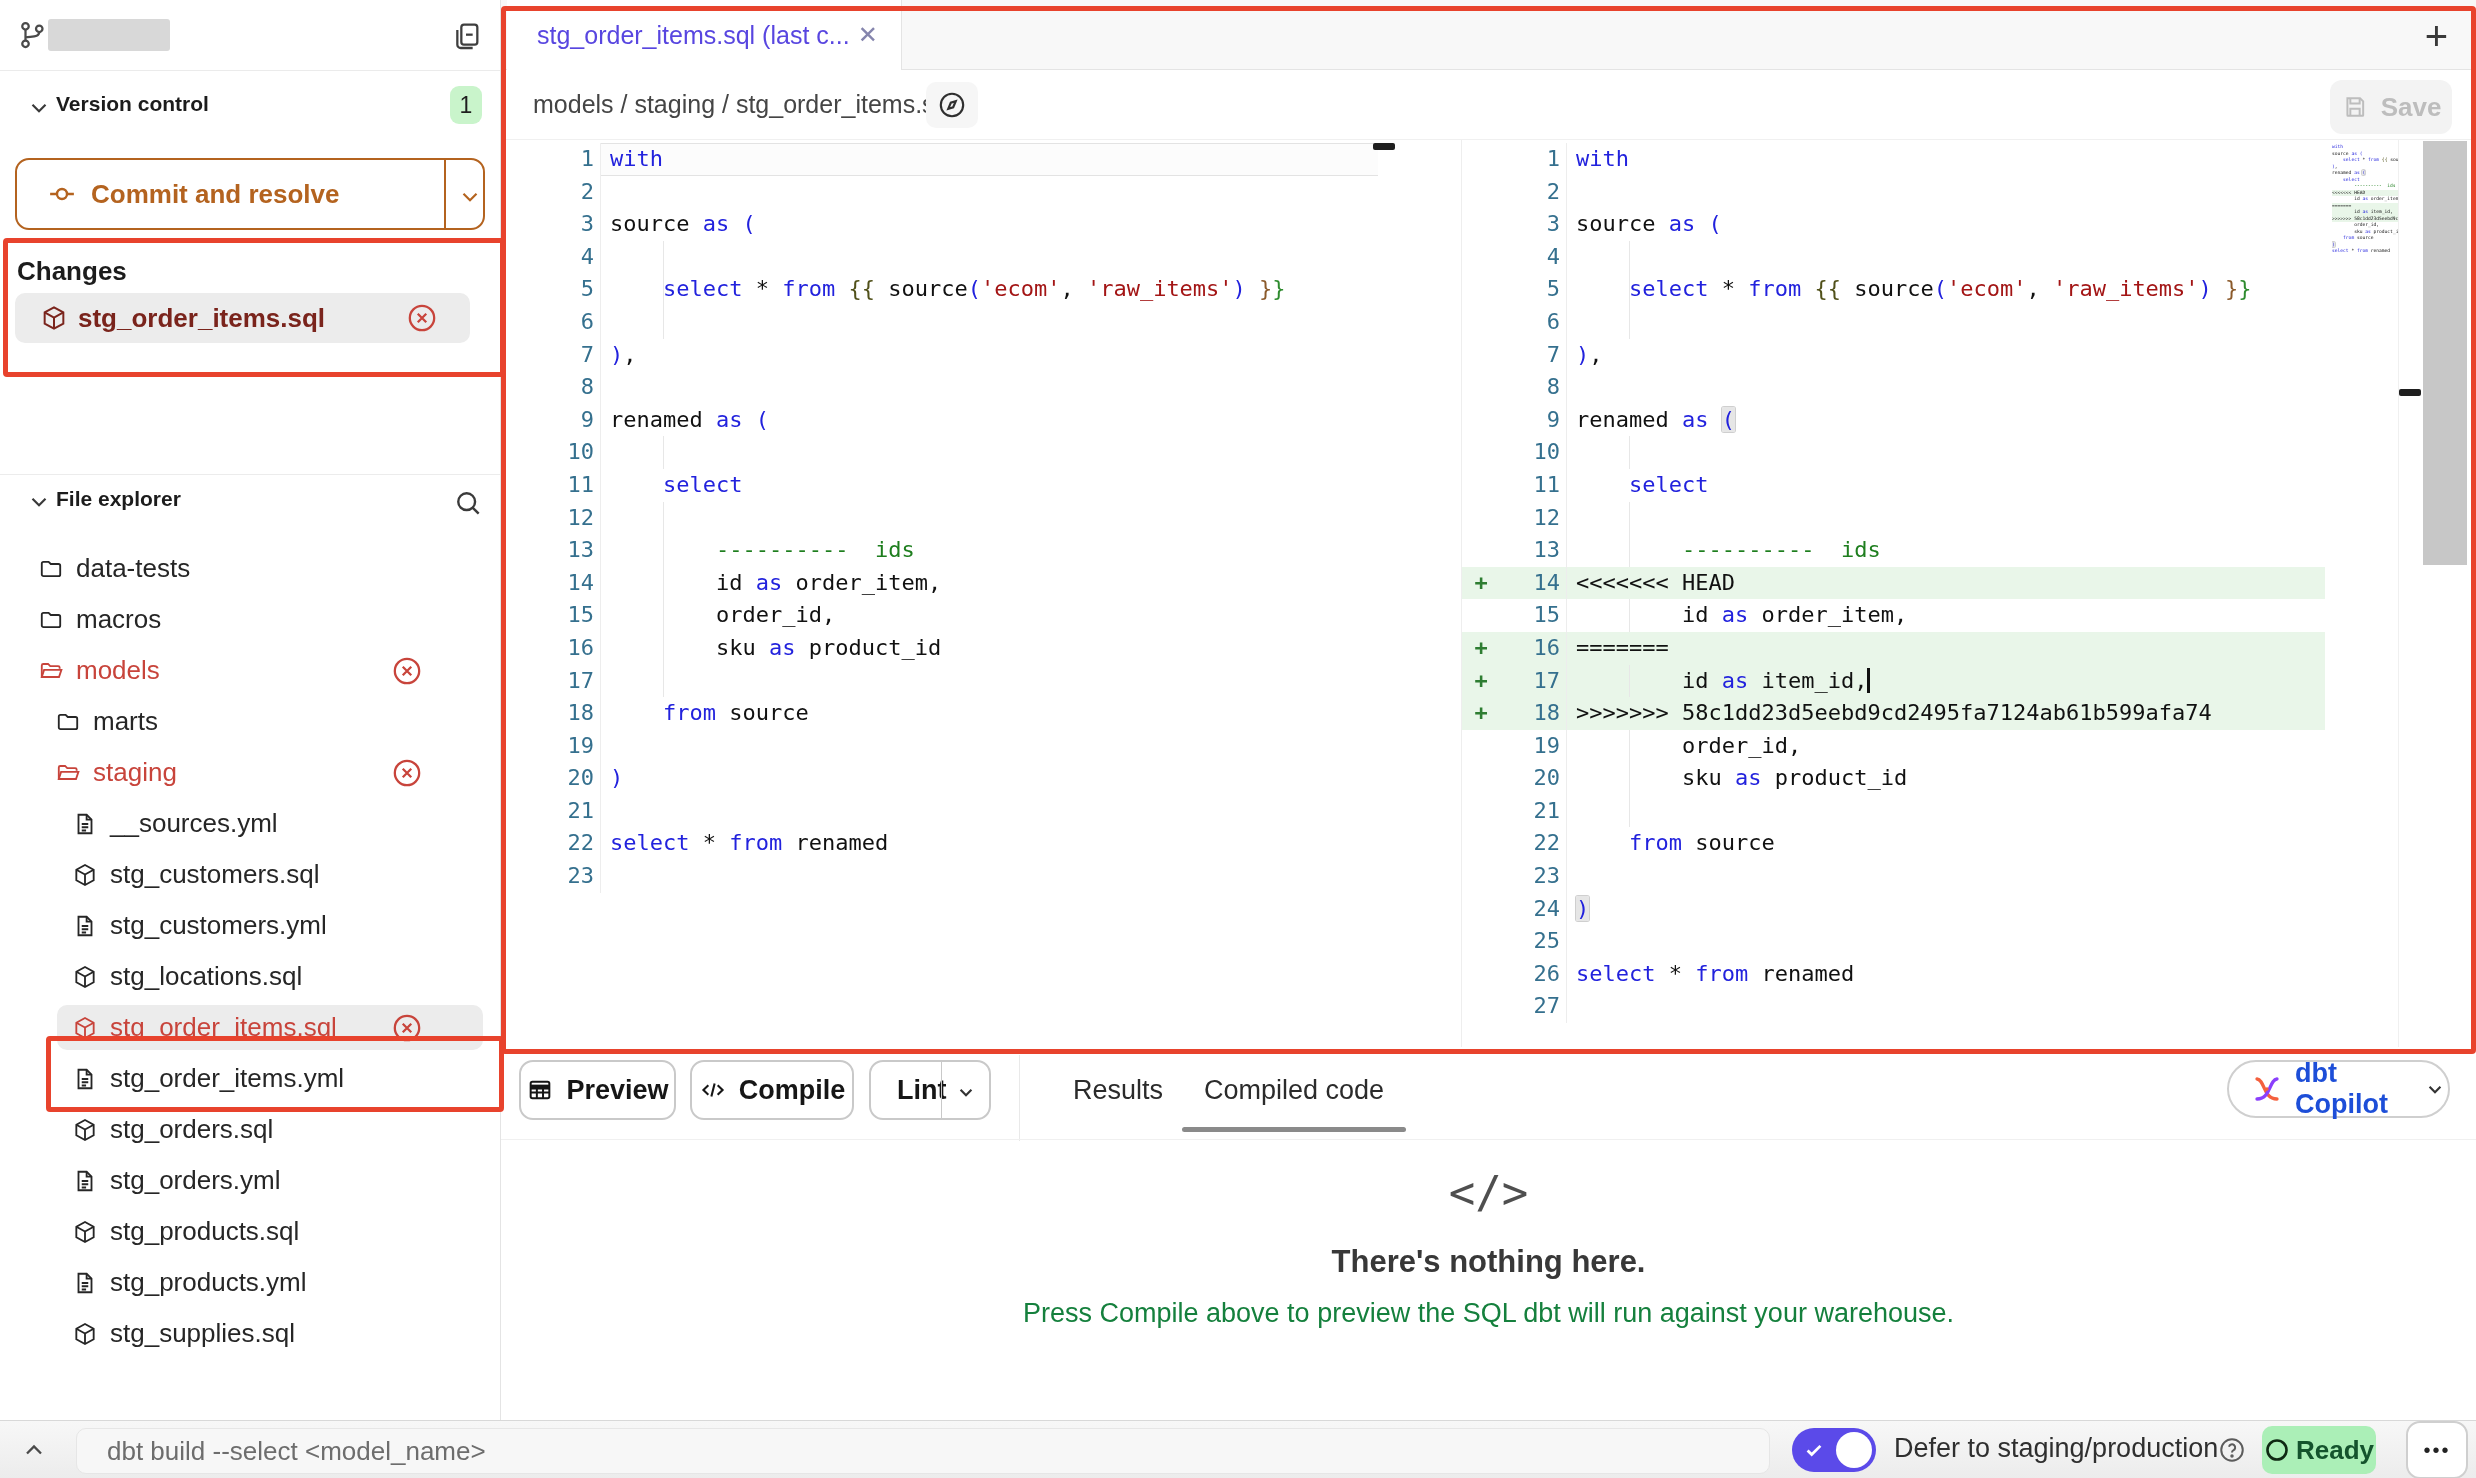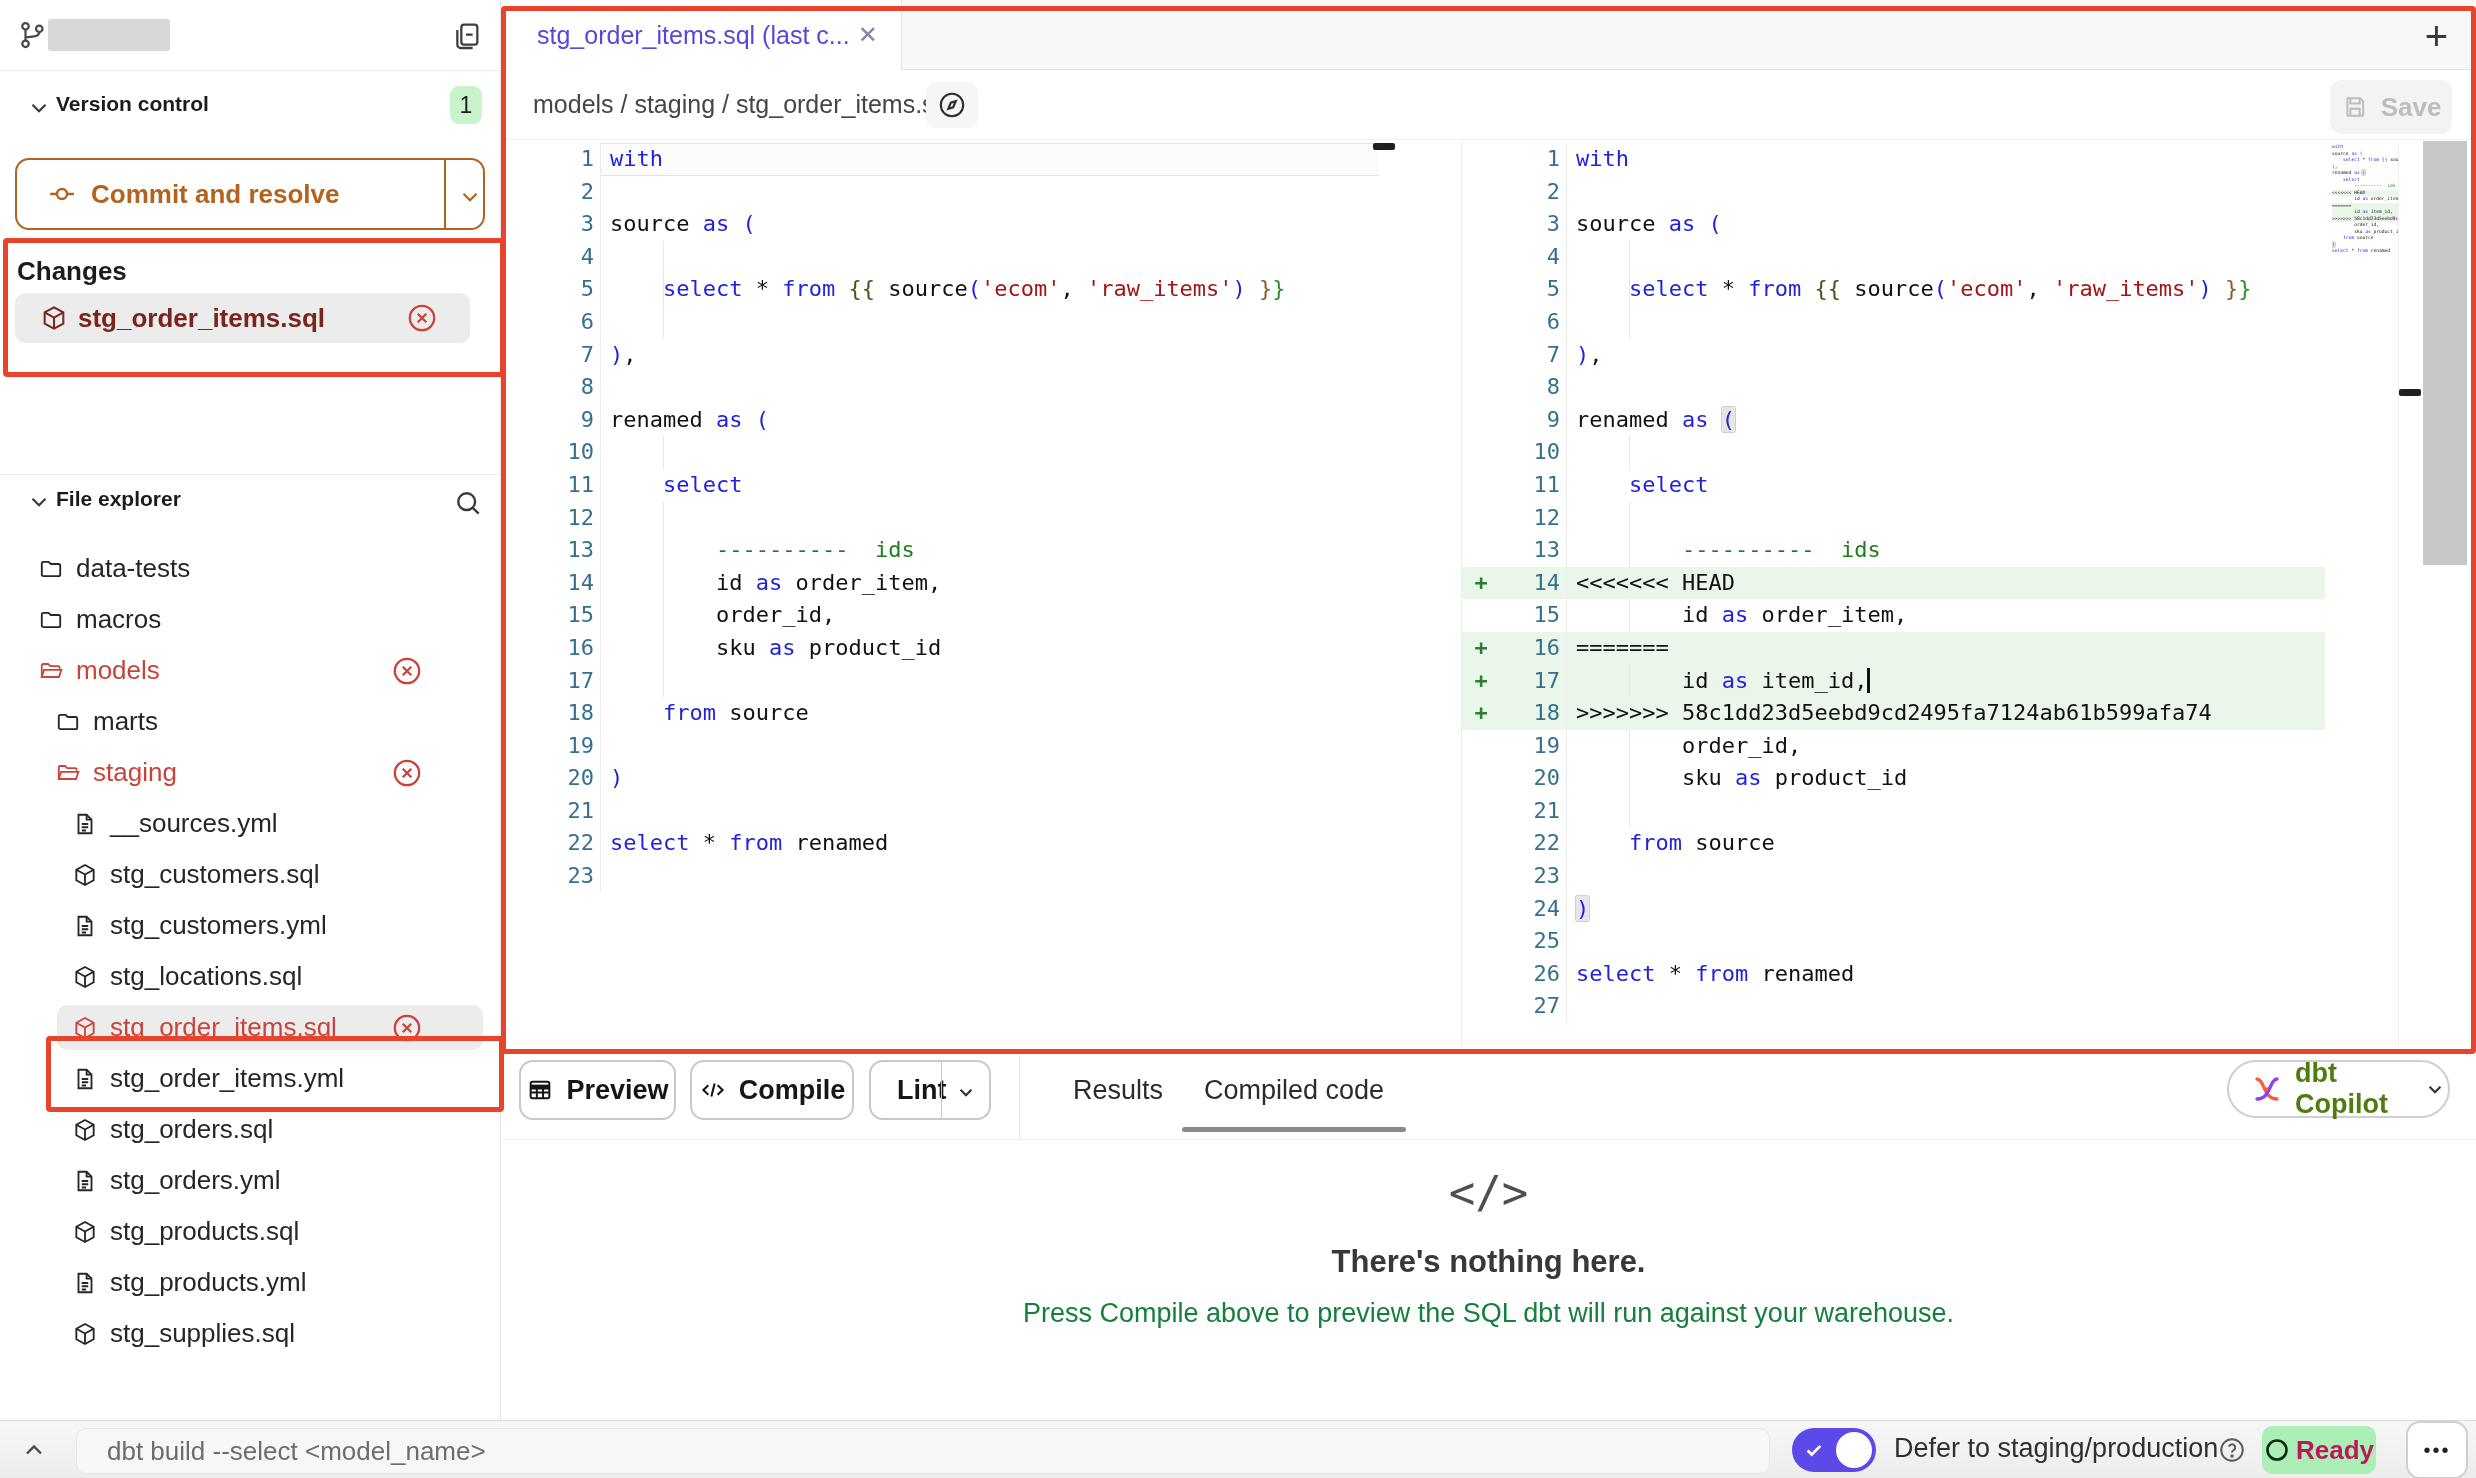--- a/index.html
+++ b/index.html
@@ -68,36 +68,36 @@
   .pane-split{position:absolute;left:960px;top:0;bottom:0;width:1px;background:#eeeeee;}
   
   .panel{position:absolute;left:501px;right:0;top:1047px;height:373px;background:#fff;}
   .btn{position:absolute;height:60px;border:2px solid #c9c9c9;border-radius:14px;background:#fff;box-sizing:border-box;
       display:flex;align-items:center;justify-content:center;gap:12px;font-size:27px;font-weight:600;color:#161616;cursor:pointer;}
   .panel-div{position:absolute;left:518px;top:8px;width:1px;height:86px;background:#e9e9e9;}
   .panel-border{position:absolute;left:0;right:0;top:92px;height:1px;background:#f0f0f0;}
   .rtab{position:absolute;top:28px;font-size:27px;color:#2b2b2b;cursor:pointer;}
   .rtab-underline{position:absolute;left:681px;top:80px;width:224px;height:5px;background:#8a8a8a;border-radius:3px;}
   .copilot{position:absolute;right:26px;top:13px;width:223px;height:58px;border:2px solid #cfcfcf;border-radius:29px;background:#fff;
-      box-sizing:border-box;display:flex;align-items:center;gap:12px;padding-left:22px;font-size:27px;font-weight:600;color:#4d7c0f;cursor:pointer;}
+      box-sizing:border-box;display:flex;align-items:center;gap:12px;padding-left:22px;font-size:27px;font-weight:600;color:#1d4ed8;cursor:pointer;}
   .empty{position:absolute;left:0;right:0;top:120px;text-align:center;}
   .empty .glyph{font-family:"DejaVu Sans Mono",monospace;font-size:44px;color:#4f4f4f;}
   .empty .title{margin-top:26px;font-size:31px;font-weight:700;color:#383838;}
   .empty .sub{margin-top:18px;font-size:27px;color:#15803d;}
   
   .statusbar{position:absolute;left:0;right:0;bottom:0;height:58px;background:linear-gradient(#f7f7f7,#ececec);
       border-top:1px solid #d8d8d8;box-sizing:border-box;}
   .cmd-input{position:absolute;left:76px;top:7px;width:1660px;height:42px;background:#f7f7f7;border:1px solid #e6e6e6;border-radius:10px;
       padding-left:30px;font-size:26px;color:#333;font-family:"Liberation Sans",sans-serif;outline:none;}
   .cmd-input::placeholder{color:#6d6d6d;}
   .toggle{position:absolute;left:1792px;top:7px;width:84px;height:44px;background:#5b4ae9;border-radius:22px;cursor:pointer;}
   .knob{position:absolute;right:4px;top:4px;width:36px;height:36px;border-radius:50%;background:#fff;}
   .defer-lbl{position:absolute;left:1894px;top:12px;font-size:27px;color:#2f2f2f;}
   .ready{position:absolute;left:2262px;top:5px;width:114px;height:48px;background:#abefb7;border-radius:10px;
-      display:flex;align-items:center;justify-content:center;gap:6px;font-size:26px;font-weight:600;color:#be185d;text-align:center;}
+      display:flex;align-items:center;justify-content:center;gap:6px;font-size:26px;font-weight:600;color:#14532d;text-align:center;}
   .dots-btn{position:absolute;left:2406px;top:0px;width:62px;height:58px;border:2px solid #cfcfcf;border-radius:14px;background:#fff;
       box-sizing:border-box;display:flex;align-items:center;justify-content:center;font-size:20px;letter-spacing:2px;color:#222;cursor:pointer;}
   
   .anno{position:absolute;border:5px solid #e8432d;border-radius:4px;pointer-events:none;z-index:60;}
 </style>
 </head>
 <body>
 
 <div class="app">
 

